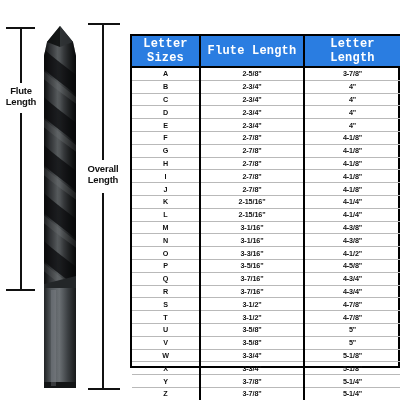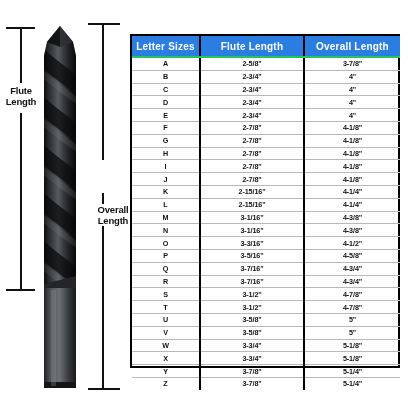--- a/index.html
+++ b/index.html
@@ -45,27 +45,28 @@
   table{
     border-collapse:collapse;
     width:100%;
     table-layout:fixed;
     font-size:7px;
   }
   thead th{
     background:#2a7de1;
     color:#ffffff;
     font-weight:bold;
-    font-size:10px;
+    font-size:12px;
     height:18px;
     letter-spacing:0.2px;
     border-right:2px solid #000;
-    border-bottom:2px solid #22c55e;
+    border-bottom:2px solid #000000;
     text-align:center;
     vertical-align:middle;
+    font-family:Liberation Mono, monospace;
   }
   thead th:last-child{border-right:none;}
   tbody td{
     height:11.8px;
     text-align:center;
     vertical-align:middle;
     font-weight:bold;
     font-size:7.2px;
     color:#111;
     border-right:2px solid #000;
@@ -94,21 +95,21 @@
     <div class="dim-label" style="left:0px;top:85px;width:42px;">
       <div>Flute</div>
       <div>Length</div>
     </div>
 
     <div class="dim-line dim-tick" style="left:88px;top:23px;width:32px;"></div>
     <div class="dim-line dim-vert" style="left:102px;top:24px;height:136px;"></div>
     <div class="dim-line dim-vert" style="left:102px;top:193px;height:196px;"></div>
     <div class="dim-line dim-tick" style="left:88px;top:388px;width:32px;"></div>
 
-    <div class="dim-label" style="left:92px;top:163px;width:42px;margin-top:41px;">
+    <div class="dim-label" style="left:82px;top:163px;width:42px;">
       <div>Overall</div>
       <div>Length</div>
     </div>
 
     <svg id="bit" viewBox="0 0 40 364" preserveAspectRatio="none">
       <defs>
         <linearGradient id="bodyGrad" x1="0" y1="0" x2="1" y2="0">
           <stop offset="0" stop-color="#1b1d1f"></stop>
           <stop offset="0.18" stop-color="#4c5054"></stop>
           <stop offset="0.42" stop-color="#6e7376"></stop>
@@ -167,21 +168,21 @@
     <table>
       <colgroup>
           <col class="c1">
           <col class="c2">
           <col class="c3">
         </colgroup>
       <thead>
         <tr>
           <th>Letter Sizes</th>
           <th>Flute Length</th>
-          <th>Overall Length</th>
+          <th>Letter Length</th>
         </tr>
       </thead>
       <tbody id="table-body">
           <tr>
             <td>A</td>
             <td>2-5/8"</td>
             <td>3-7/8"</td>
           </tr>
           <tr>
             <td>B</td>

